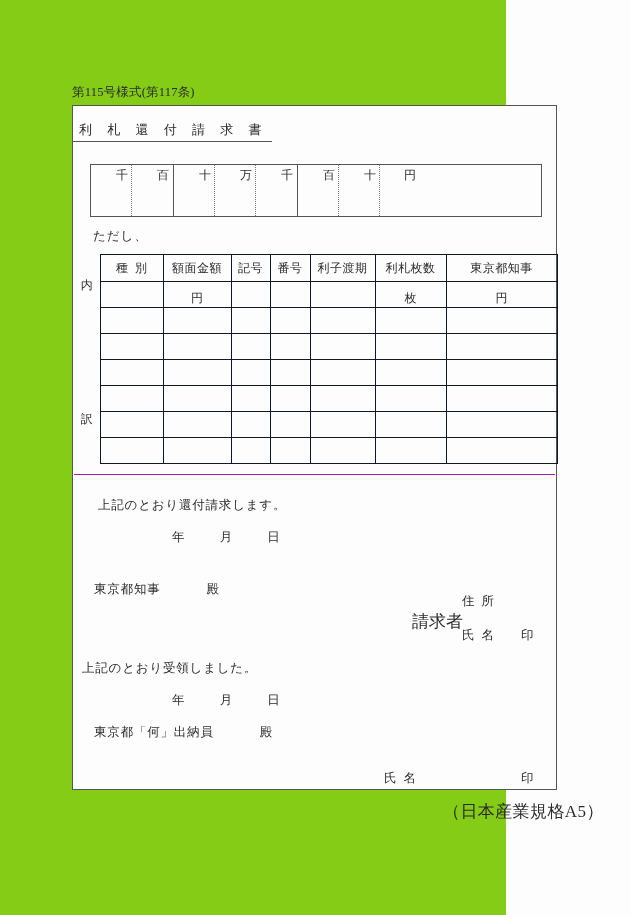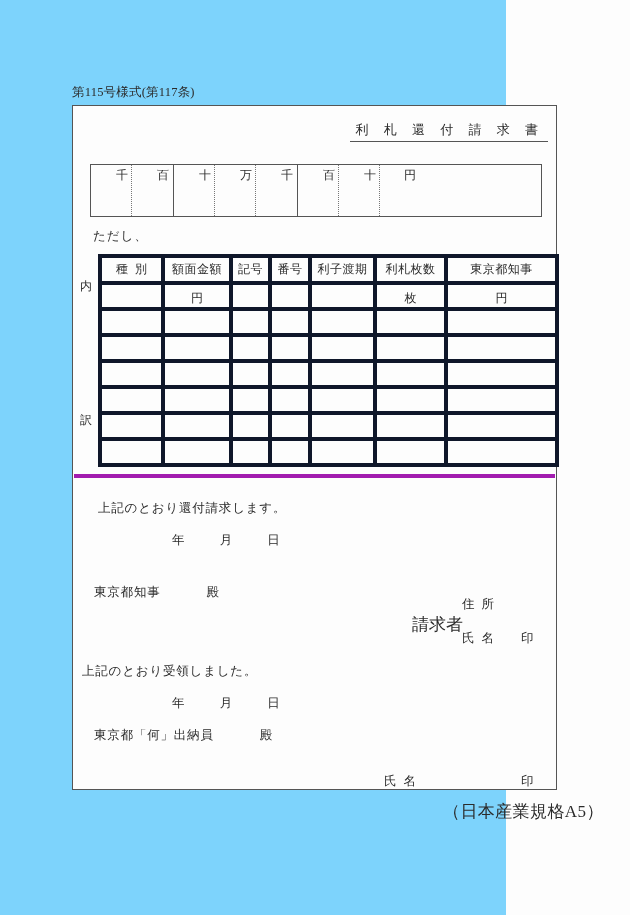--- a/index.html
+++ b/index.html
@@ -13,21 +13,21 @@
     position: relative;
     font-family: "Liberation Serif", "DejaVu Serif", serif;
     color: #2b2b2b;
     background: #fdfdfd;
     overflow: hidden;
   }
   .page {
     position: absolute;
     left: 0; top: 0;
     width: 506px; height: 915px;
-    background: #7dd3fc;
+    background: #84cc16;
   }
 
   
   .form-no {
     position: absolute;
     left: 72px;
     top: 84px;
     font-size: 12.5px;
     letter-spacing: 0.2px;
     white-space: nowrap;
@@ -41,23 +41,23 @@
     width: 485px;
     height: 685px;
     border: 1px solid #555;
     box-sizing: border-box;
     background: #fdfdfd;
   }
 
   
   .title-wrap {
     position: absolute;
-    left: 0; right: 8px;
+    left: 0; right: 16px;
     top: 14px;
-    text-align: right;
+    text-align: left;
   }
   .title {
     display: inline-block;
     font-size: 13px;
     letter-spacing: 6px;
     padding: 0 4px 2px 6px;
     border-bottom: 1px solid #555;
     white-space: nowrap;
   }
 
@@ -119,21 +119,21 @@
   .breakdown {
     position: absolute;
     left: 1px;
     top: 148px;
     width: 483px;
     border-collapse: collapse;
     table-layout: fixed;
     font-size: 12px;
   }
   .breakdown td, .breakdown th {
-    border: 4px solid #0f172a;
+    border: 1px solid #0f172a;
     height: 25px;
     padding: 0;
     font-weight: normal;
     text-align: center;
     box-sizing: border-box;
   }
   .breakdown .side-label {
     border-top: none;
     border-bottom: none;
     border-left: none;
@@ -170,21 +170,21 @@
   }
   .breakdown tr.data-row td { height: 26px; }
 
   
   .lower {
     position: absolute;
     left: 1px;
     right: 1px;
     top: 368px;
     bottom: 0;
-    border-top: 4px solid #a21caf;
+    border-top: 1px solid #a21caf;
     text-decoration: underline;
   }
   .stmt {
     position: absolute;
     font-size: 12.5px;
     letter-spacing: 0.8px;
     white-space: nowrap;
   }
   .s1 { left: 24px; top: 22px; }
   .date1 { left: 98px; top: 54px; letter-spacing: 1px; }

